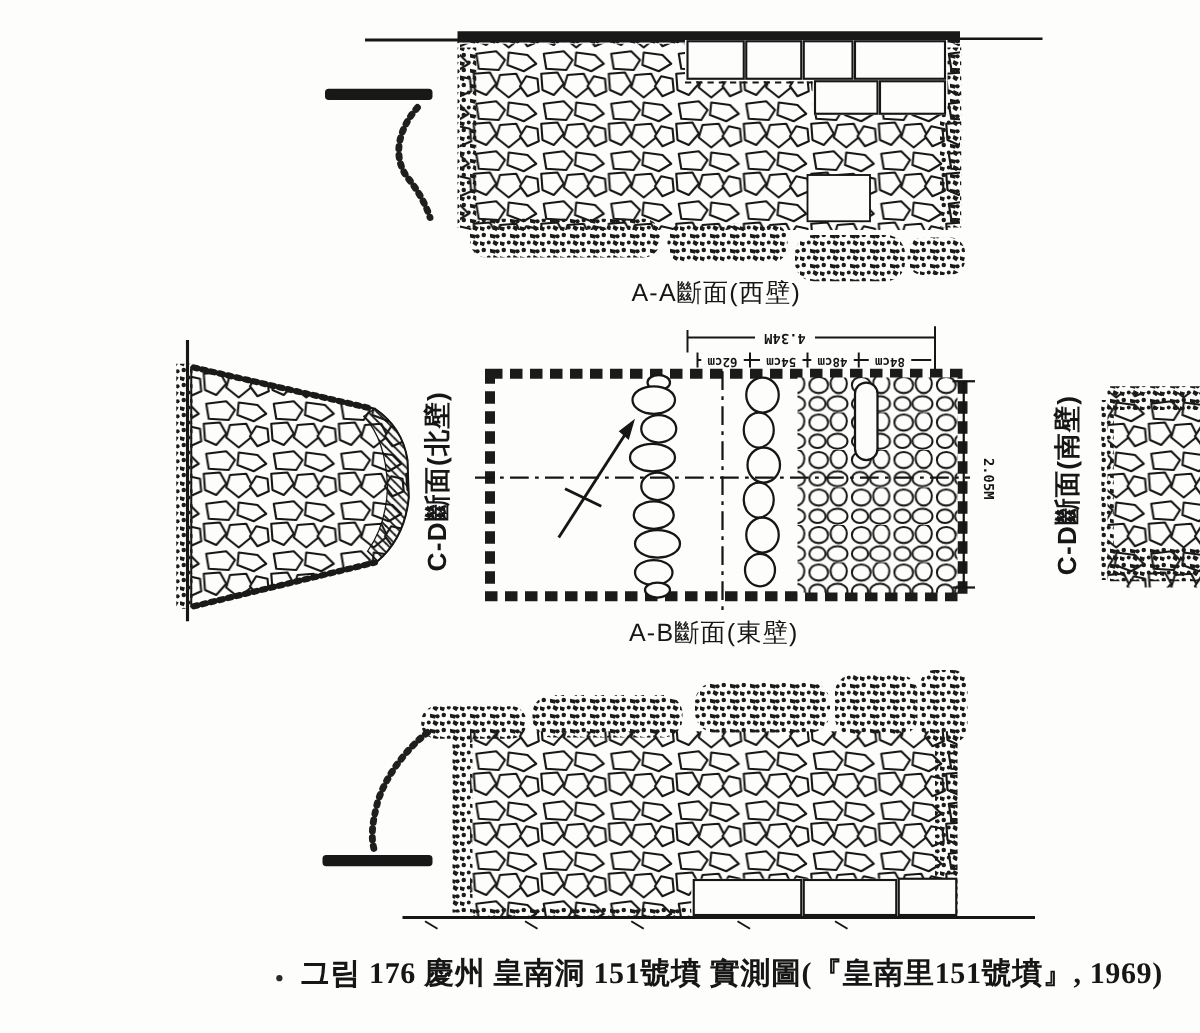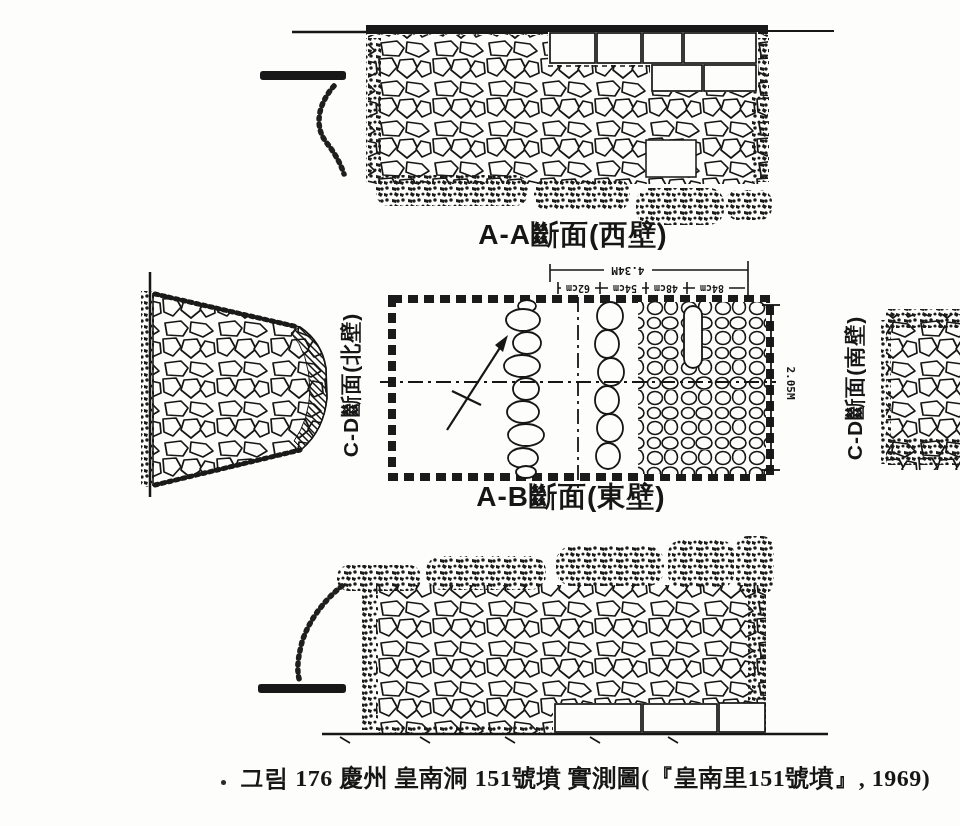--- a/index.html
+++ b/index.html
@@ -1,20 +1,20 @@
 <!DOCTYPE html>
 <html><head>
 <meta charset="utf-8">
 <style>
   html,body{margin:0;padding:0;background:#ffffff;}
   #page{position:relative;width:960px;height:826px;background:#fdfdfb;overflow:hidden;
         font-family:"Liberation Sans", sans-serif;color:#161616;}
   #art{position:absolute;left:0;top:0;}
   .lbl{position:absolute;color:#161616;white-space:nowrap;text-align:center;}
-  .sec{font-size:28px;font-weight:700;letter-spacing:1px;width:300px;height:30px;line-height:30px;}
+  .sec{font-size:20px;font-weight:400;letter-spacing:1px;width:300px;height:30px;line-height:30px;}
   .vert{font-size:21px;font-weight:600;letter-spacing:1px;width:184px;height:34px;line-height:34px;
         transform:rotate(-90deg);}
   .dim{font-family:"DejaVu Sans Mono", monospace;font-weight:bold;background:#fdfdfb;}
   .dimflip{transform:rotate(180deg);}
   .dim-total{left:604px;top:263px;width:48px;height:14px;line-height:14px;font-size:11px;}
   .dim-seg{top:282px;width:34px;height:12px;line-height:12px;font-size:10px;}
   .dim-h{left:766px;top:376px;width:48px;height:14px;line-height:14px;font-size:11px;
          background:transparent;transform:rotate(90deg);}
   .caption{left:205px;top:762px;width:760px;font-size:24px;font-weight:600;
            font-family:"Liberation Serif", serif;letter-spacing:0.5px;}
@@ -181,21 +181,21 @@
       <line x1="590" y1="737" x2="600" y2="743"></line>
       <line x1="668" y1="737" x2="678" y2="743"></line>
     </g>
     <path d="M342,586 C324,600 308,622 302,642 C298,658 296,670 300,682" fill="none" stroke="#1f1f1f" stroke-width="5.5" stroke-dasharray="2 5" stroke-linecap="round"></path>
     <rect x="258" y="684" width="88" height="9" rx="3" fill="#181818"></rect>
   </g>
 </svg>
 
   <div class="lbl sec" style="left:423px;top:220px;">A-A斷面(西壁)</div>
 
-  <div class="lbl sec" style="left:421px;top:482px;">A-B斷面(東壁)</div>
+  <div class="lbl sec" style="left:421px;top:492px;">A-B斷面(東壁)</div>
 
   <div class="lbl vert" style="left:259px;top:368px;">C-D斷面(北壁)</div>
 
   <div class="lbl vert" style="left:763px;top:371px;">C-D斷面(南壁)</div>
 
   <div class="lbl dim dimflip dim-total">4.34M</div>
 
   <div class="lbl dim dimflip dim-seg" style="left:561px;">62cm</div>
   <div class="lbl dim dimflip dim-seg" style="left:608px;">54cm</div>
   <div class="lbl dim dimflip dim-seg" style="left:649px;">48cm</div>

